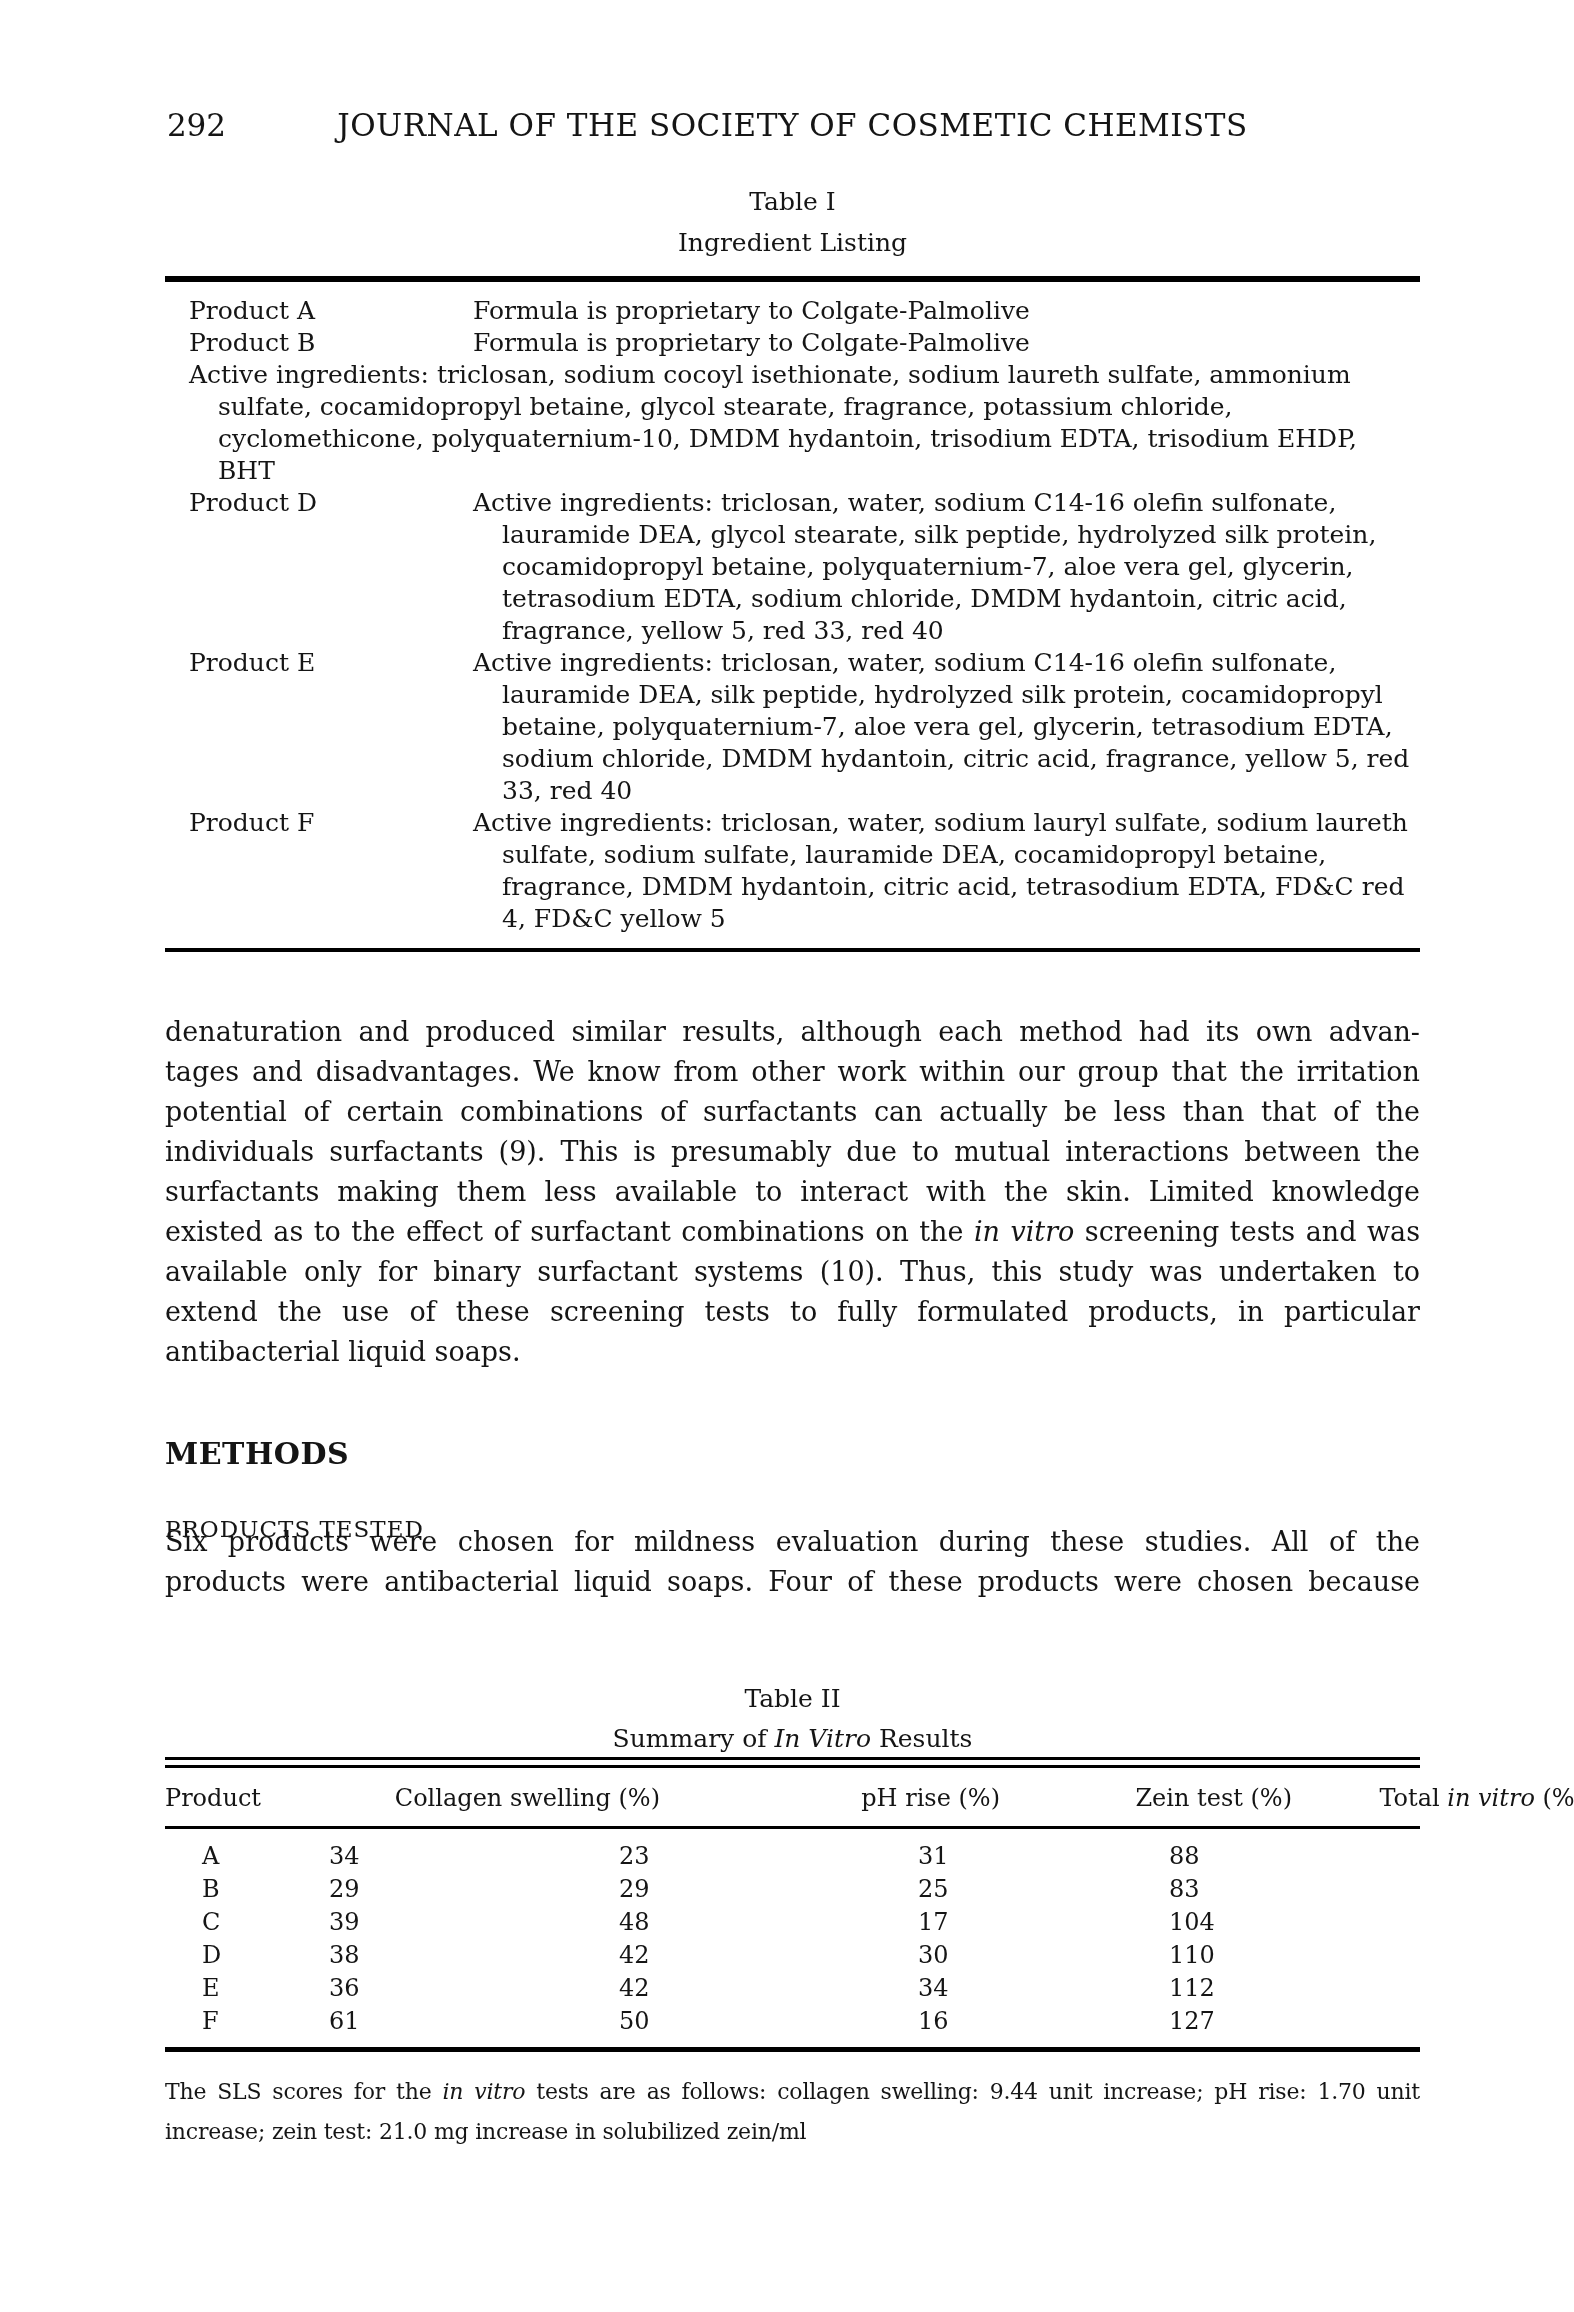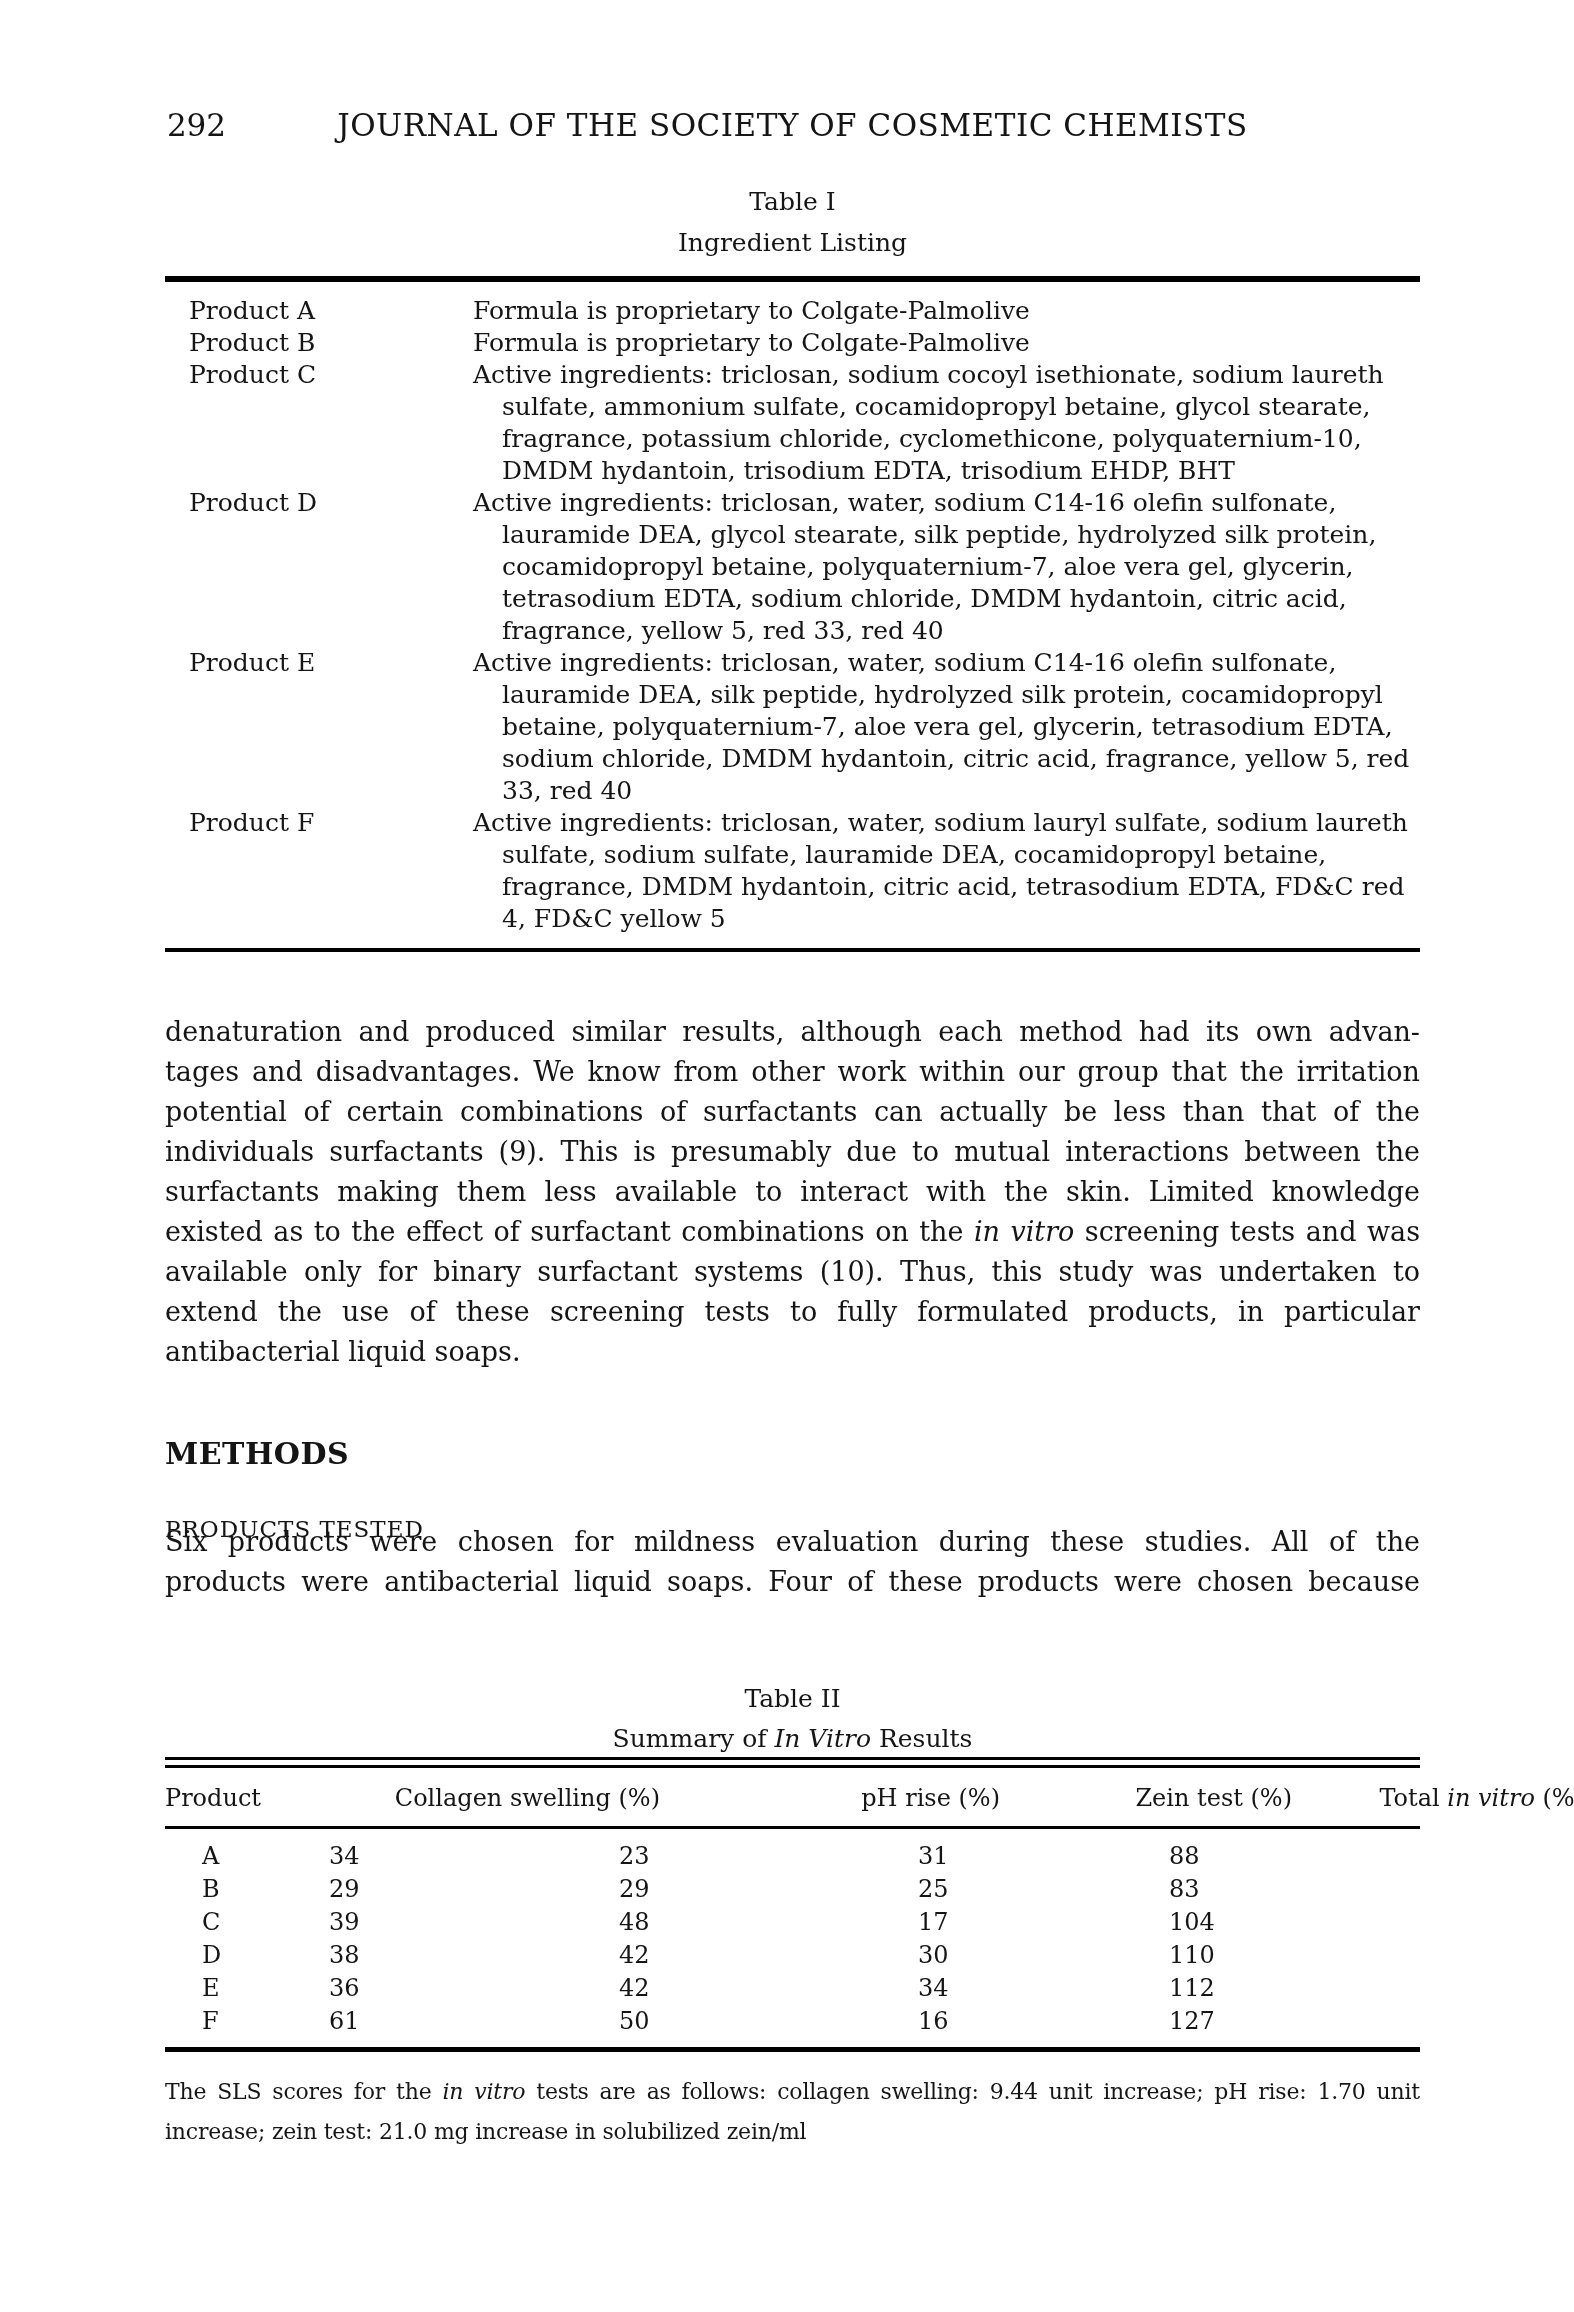--- a/index.html
+++ b/index.html
@@ -88,21 +88,20 @@
   <div class="t1body">
     <div class="t1-row">
       <div class="t1-label">Product A</div>
       <div class="t1-text">Formula is proprietary to Colgate-Palmolive</div>
     </div>
     <div class="t1-row">
       <div class="t1-label">Product B</div>
       <div class="t1-text">Formula is proprietary to Colgate-Palmolive</div>
     </div>
     <div class="t1-row">
-      <div class="t1-label">Product C</div>
       <div class="t1-text">Active ingredients: triclosan, sodium cocoyl isethionate, sodium laureth sulfate, ammonium sulfate, cocamidopropyl betaine, glycol stearate, fragrance, potassium chloride, cyclomethicone, polyquaternium-10, DMDM hydantoin, trisodium EDTA, trisodium EHDP, BHT</div>
     </div>
     <div class="t1-row">
       <div class="t1-label">Product D</div>
       <div class="t1-text">Active ingredients: triclosan, water, sodium C14-16 olefin sulfonate, lauramide DEA, glycol stearate, silk peptide, hydrolyzed silk protein, cocamidopropyl betaine, polyquaternium-7, aloe vera gel, glycerin, tetrasodium EDTA, sodium chloride, DMDM hydantoin, citric acid, fragrance, yellow 5, red 33, red 40</div>
     </div>
     <div class="t1-row">
       <div class="t1-label">Product E</div>
       <div class="t1-text">Active ingredients: triclosan, water, sodium C14-16 olefin sulfonate, lauramide DEA, silk peptide, hydrolyzed silk protein, cocamidopropyl betaine, polyquaternium-7, aloe vera gel, glycerin, tetrasodium EDTA, sodium chloride, DMDM hydantoin, citric acid, fragrance, yellow 5, red 33, red 40</div>
     </div>

